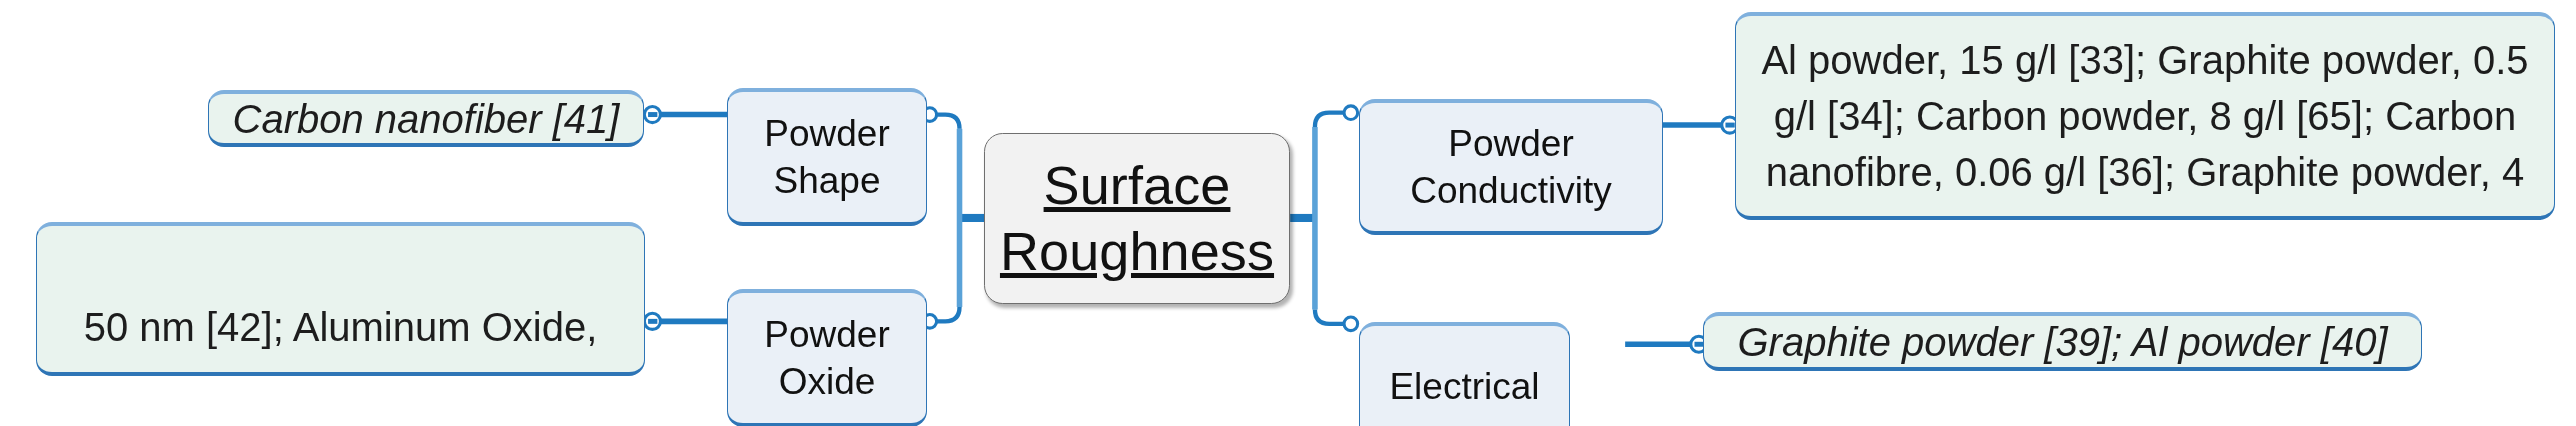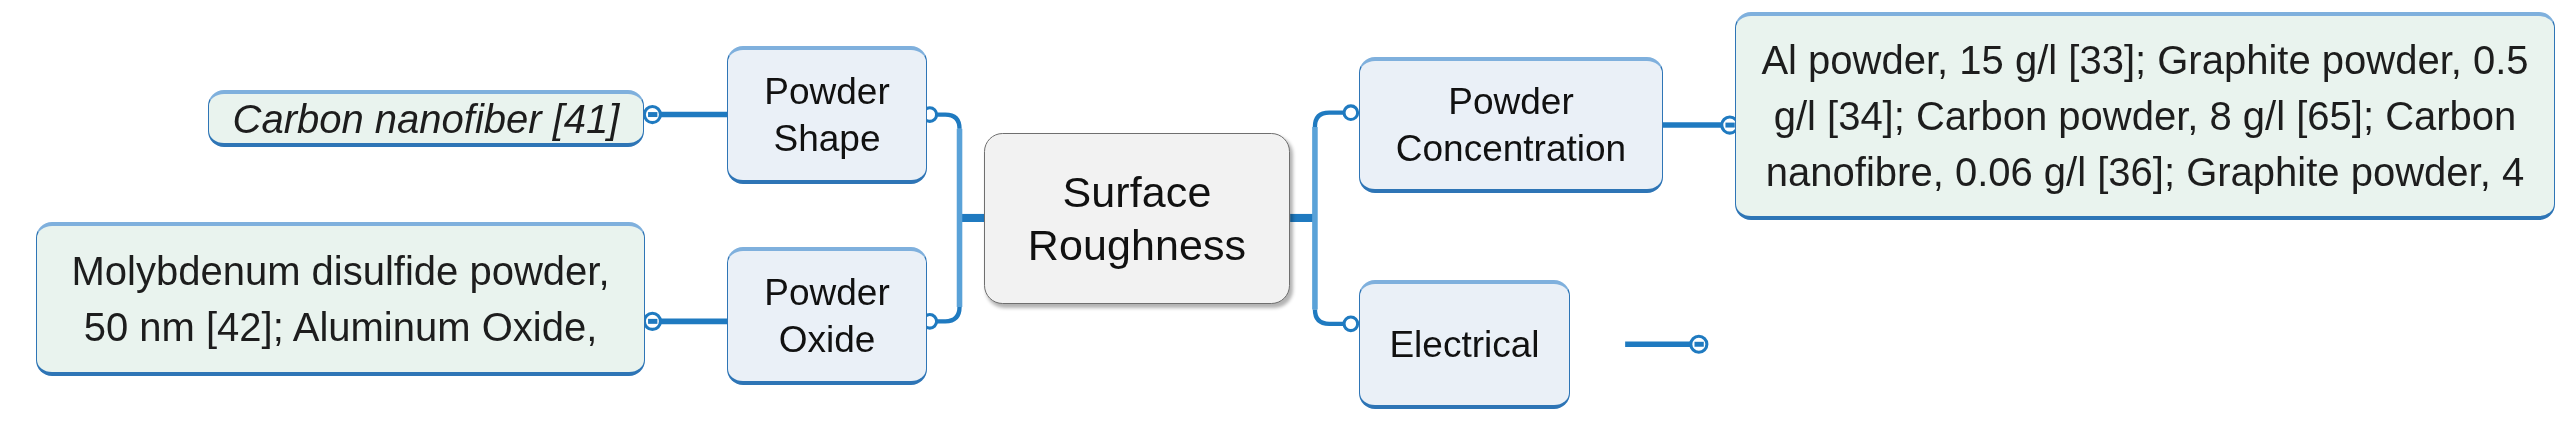--- a/index.html
+++ b/index.html
@@ -23,33 +23,35 @@
   
   .root{
     background:#f2f2f2;
     border:1.9px solid #6f6f6f;
     border-radius:18.6px;
     box-shadow:2.5px 3.1px 3.7px rgba(0,0,0,.30);
     justify-content:center;
   }
   .root .txt{
     text-align:center;
-    font-size:43px;
+    font-size:54px;
     line-height:1.22;
     color:#111111;
     letter-spacing:0.1px;
+    text-decoration:underline;
   }
 
   
   .branch{
     background:#eaf0f7;
     border:1.9px solid #2e75b6;
     border-top:4.3px solid #7fb0dd;
     border-bottom:4.3px solid #2e75b6;
     justify-content:center;
+    margin-top:42px;
   }
   .branch .txt{
     text-align:center;
     font-size:37px;
     line-height:1.28;
     color:#111111;
   }
 
   
   .leaf{
@@ -135,34 +137,37 @@
 
   <div class="node branch" id="n-shape">
     <div class="txt"><span>Powder</span><br><span>Shape</span></div>
   </div>
 
   <div class="node branch" id="n-size">
     <div class="txt"><span>Powder</span><br><span>Oxide</span></div>
   </div>
 
   <div class="node branch" id="n-conc">
-    <div class="txt"><span>Powder</span><br><span>Concentration</span></div>
+    <div class="txt"><span>Powder</span><br><span>Conductivity</span></div>
   </div>
 
   <div class="node branch" id="n-cond">
     <div class="txt"><span>Electrical</span><br></div>
   </div>
 
   <div class="node leaf single" id="n-cnf">
     <div class="txt"><span>Carbon nanofiber [41]</span></div>
   </div>
 
   <div class="node leaf" id="n-mos">
-    <div class="txt"><span>Molybdenum disulfide powder,</span><br><span>50 nm [42]; Aluminum Oxide,</span><br></div>
+    <div class="txt"><br><span>50 nm [42]; Aluminum Oxide,</span><br></div>
   </div>
 
   <div class="node leaf" id="n-conclist">
     <div class="txt"><span>Al powder, 15 g/l [33]; Graphite powder, 0.5</span><br><span>g/l [34]; Carbon powder, 8 g/l [65]; Carbon</span><br><span>nanofibre, 0.06 g/l [36]; Graphite powder, 4</span><br></div>
   </div>
 
+  <div class="node leaf single" id="n-condlist">
+    <div class="txt"><span>Graphite powder [39]; Al powder [40]</span></div>
+  </div>
 
 </div>
 
 
 </body></html>

